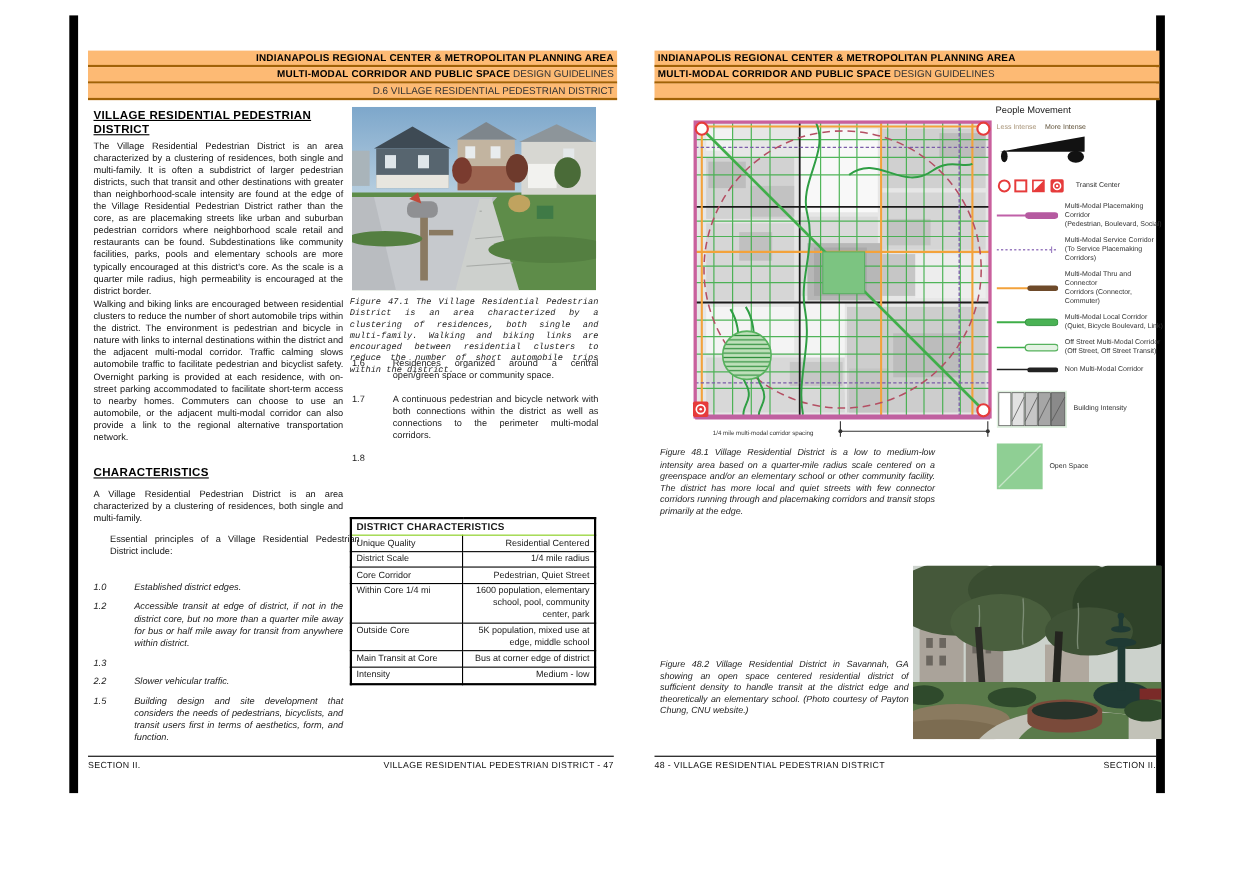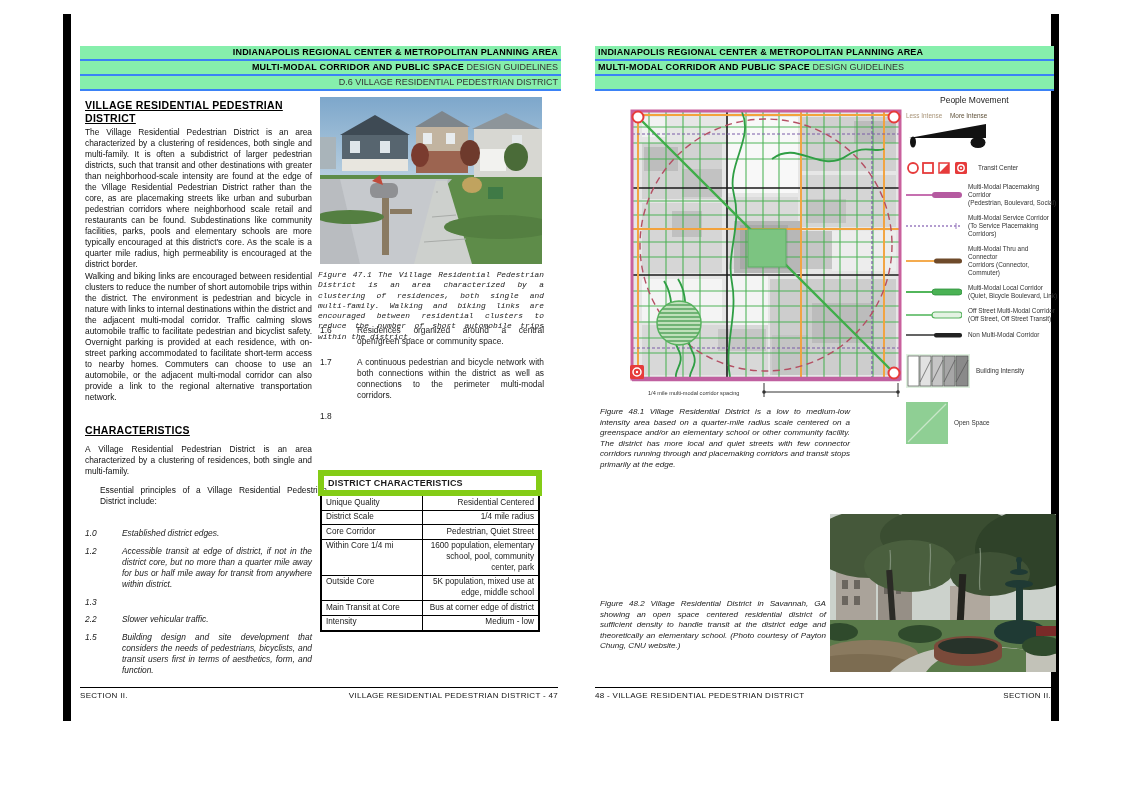--- a/index.html
+++ b/index.html
@@ -1,31 +1,31 @@
 <!DOCTYPE html>
 <html><head>
 <meta charset="utf-8">
 <style>
   html,body{margin:0;padding:0;background:#ffffff;}
   body{width:1123px;height:794px;position:relative;font-family:"Liberation Sans",sans-serif;color:#1a1a1a;overflow:hidden;}
   .abs{position:absolute;}
   .spine{position:absolute;top:14px;height:707px;width:8px;background:#000;}
-  .hbar{position:absolute;height:13px;background:#86efac;border-bottom:2px solid #3b82f6;font-size:9px;line-height:13px;white-space:nowrap;overflow:hidden;}
+  .hbar{position:absolute;height:13px;background:#fdba74;border-bottom:2px solid #a16207;font-size:9px;line-height:13px;white-space:nowrap;overflow:hidden;}
   .hbar .b{font-weight:bold;letter-spacing:0.2px;color:#000;}
   .hbar .l{font-weight:normal;color:#333;}
   .hdr-right{text-align:right;padding-right:3px;}
   .hdr-left{text-align:left;padding-left:3px;}
   .sec-title{font-size:10.5px;font-weight:bold;letter-spacing:0.3px;line-height:1.2;text-decoration:underline;color:#000;}
   .para{font-size:8.4px;line-height:1.31;text-align:justify;color:#111;}
   .cap{font-size:7.9px;line-height:1.3;font-style:italic;text-align:justify;color:#222;}
   .plist .item{display:flex;margin-bottom:7px;}
   .plist .num{width:37px;flex-shrink:0;font-size:8.4px;}
   .plist .txt{flex:1;font-size:8.4px;line-height:1.31;text-align:justify;}
   table.dc{border-collapse:collapse;border:2px solid #000;width:224px;font-size:8.2px;}
-  table.dc th{border:6px solid #84cc16;text-align:left;font-size:9px;padding:2px 4px;letter-spacing:0.2px;}
+  table.dc th{border:1px solid #84cc16;text-align:left;font-size:9px;padding:2px 4px;letter-spacing:0.2px;}
   table.dc td{border:1px solid #000;padding:1.5px 4px;vertical-align:top;line-height:1.3;}
   table.dc td.k{width:92px;text-align:justify;}
   table.dc td.v{text-align:right;}
   .footline{position:absolute;border-top:1.5px solid #000;height:0;}
   .footrow{position:absolute;display:flex;justify-content:space-between;font-size:8px;letter-spacing:0.3px;color:#111;}
   .pm-title{font-size:8.5px;color:#222;}
   .legend{position:absolute;width:152px;font-size:6.4px;line-height:1.25;color:#333;}
   .lg-labels{display:flex;margin-bottom:1px;}
   .lg-labels .less{color:#a89478;width:44px;}
   .lg-labels .more{color:#5f5139;}
@@ -179,21 +179,21 @@
   <span>SECTION II.</span>
   <span>VILLAGE RESIDENTIAL PEDESTRIAN DISTRICT - 47</span>
 </div>
 
 <div class="spine" style="left:1051px;"></div>
 
 <div class="hbar hdr-left" style="left:595px;top:46px;width:456px;"><span class="b">INDIANAPOLIS REGIONAL CENTER &amp; METROPOLITAN PLANNING AREA</span></div>
 <div class="hbar hdr-left" style="left:595px;top:61px;width:456px;"><span class="b">MULTI-MODAL CORRIDOR AND PUBLIC SPACE</span><span class="l"> DESIGN GUIDELINES</span></div>
 <div class="hbar hdr-left" style="left:595px;top:76px;width:456px;"></div>
 
-<div class="abs pm-title" style="left:905px;top:95px;margin-left:35px;">People Movement</div>
+<div class="abs pm-title" style="left:905px;top:95px;">People Movement</div>
 
 <div class="abs" style="left:622px;top:103px;">
 <svg width="292" height="300" viewBox="0 0 292 300">
   <defs>
     <pattern id="hatchG" width="6" height="4" patternUnits="userSpaceOnUse">
       <rect width="6" height="4" fill="#bfe0ba"></rect>
       <line x1="0" y1="2" x2="6" y2="2" stroke="#2f8f3c" stroke-width="1.1"></line>
     </pattern>
   </defs>
 

